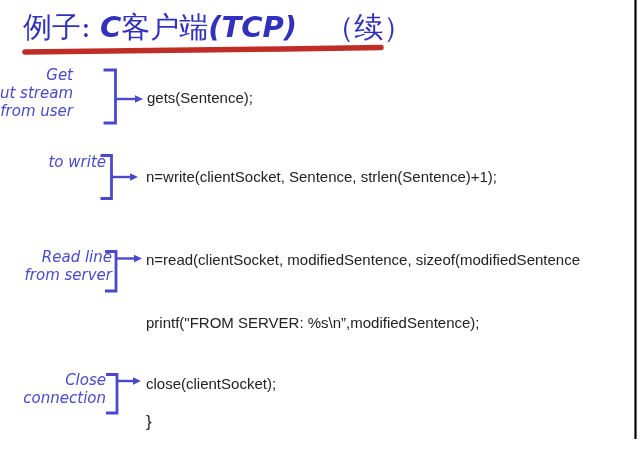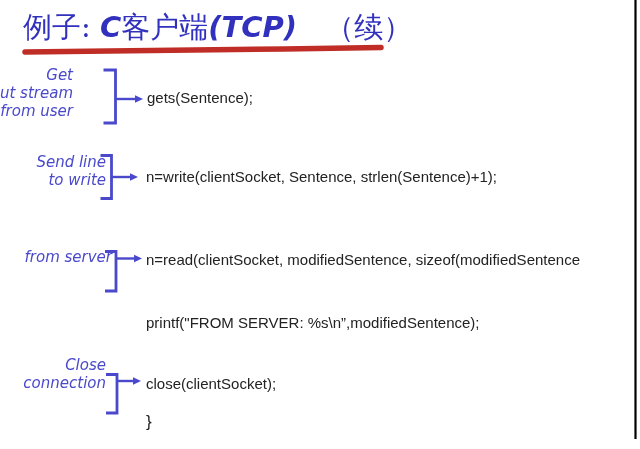--- a/index.html
+++ b/index.html
@@ -114,33 +114,33 @@
   <div class="title"><span class="t-serif">例子: </span><span class="t-hand">C</span><span class="t-serif">客户端</span><span class="t-hand">(TCP)</span><span class="t-serif t-cont">（续）</span></div>
 
   <div class="label" style="right:567px; top:66px;">
     <div>Get</div>
     <div>input stream</div>
     <div>from user</div>
   </div>
   <div class="code" style="left:147px; top:89px;text-align:right;">gets(Sentence);</div>
 
   <div class="label" style="right:534px; top:153px;">
-    <div>Send line</div>
     <div>to write</div>
   </div>
   <div class="code" style="left:146px; top:168px;">n=write(clientSocket, Sentence, strlen(Sentence)+1);</div>
 
   <div class="label" style="right:528px; top:248px;">
+    <div>Read line</div>
     <div>from server</div>
   </div>
   <div class="code clip" style="left:146px; top:251px;">n=read(clientSocket, modifiedSentence, sizeof(modifiedSentence</div>
 
   <div class="code" style="left:146px; top:314px;">printf("FROM SERVER: %s\n”,modifiedSentence);</div>
 
-  <div class="label" style="right:534px; top:356px;">
+  <div class="label" style="right:534px; top:371px;">
     <div>Close</div>
     <div>connection</div>
   </div>
   <div class="code" style="left:146px; top:375px;">close(clientSocket);</div>
 
   <div class="code brace" style="left:146px; top:413px;">}</div>
 
 </div>
 
 </body></html>

